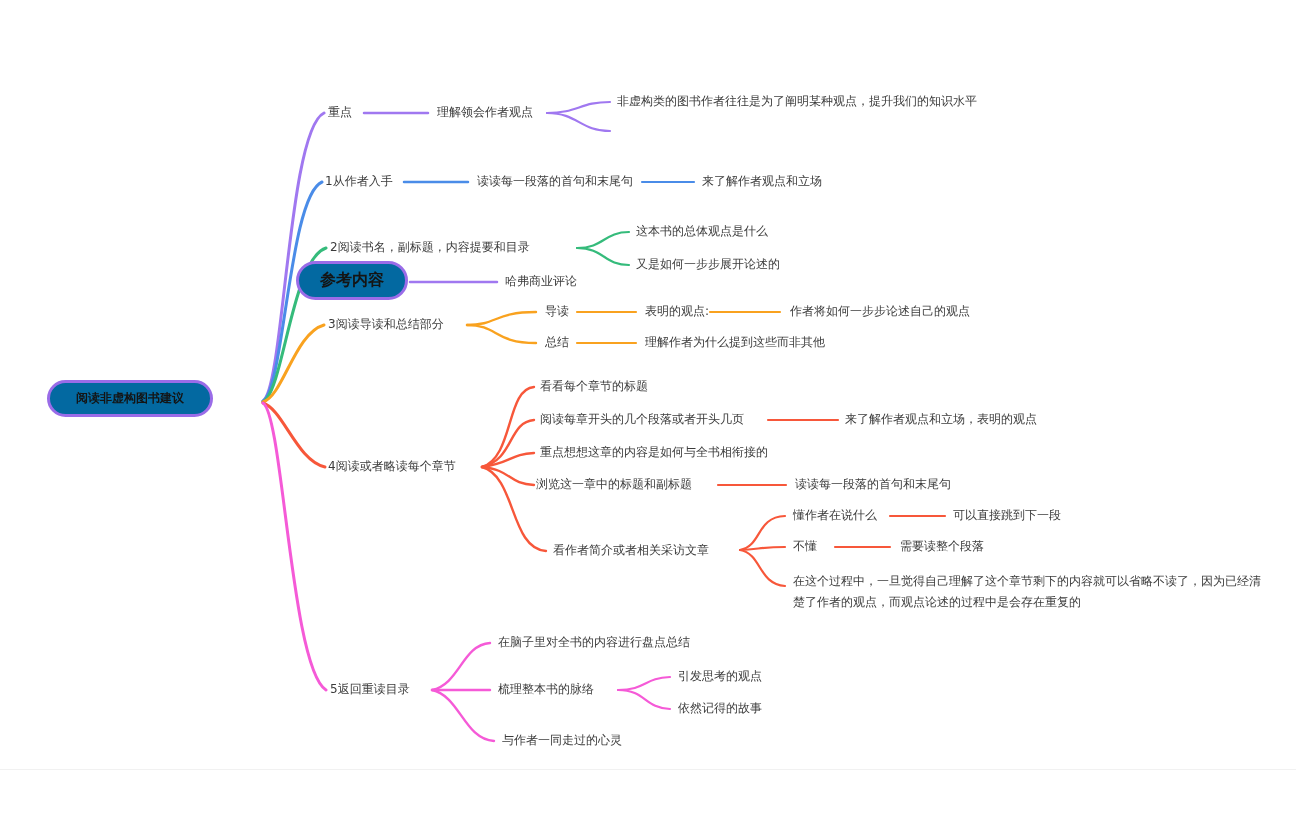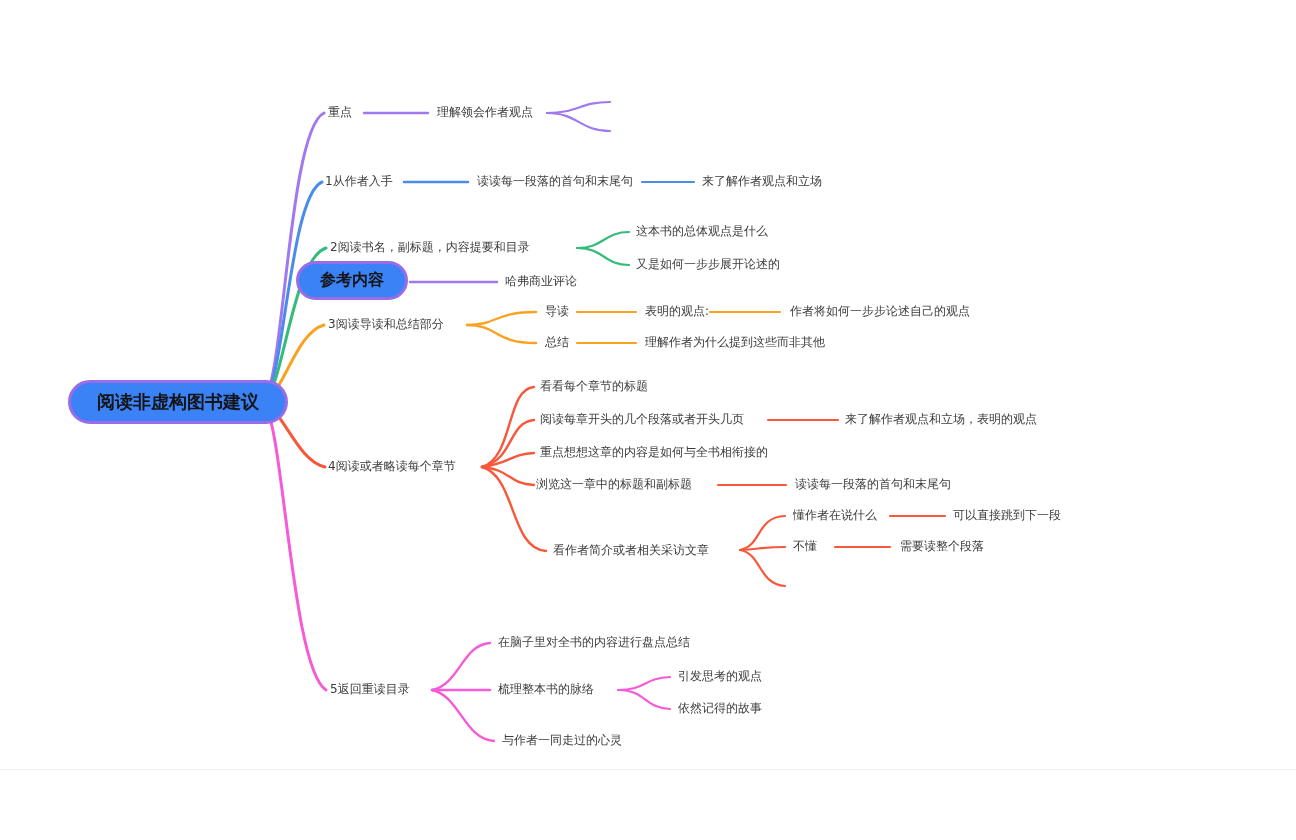--- a/index.html
+++ b/index.html
@@ -7,24 +7,24 @@
     position:relative;width:1296px;height:840px;background:#ffffff;overflow:hidden;
     font-family:"DejaVu Sans","Liberation Sans",sans-serif;
   }
   #wires{position:absolute;left:0;top:0;width:1296px;height:840px;}
   .lbl{
     position:absolute;transform:translateY(-50%);
     font-size:12px;color:#3b3b3b;white-space:nowrap;line-height:1.3;cursor:default;
   }
   .para{white-space:normal;width:478px;line-height:21px;}
   .oval{
-    position:absolute;background:#3b82f6;border:3px solid #9a6ce8;border-radius:40px;
+    position:absolute;background:#0369a1;border:3px solid #9a6ce8;border-radius:40px;
     color:#141414;font-weight:bold;white-space:nowrap;z-index:2;
   }
-  .root{left:68px;top:380px;padding:7px 26px;font-size:18px;}
+  .root{left:47px;top:380px;padding:7px 26px;font-size:12px;}
   .ref{left:296px;top:261px;padding:6px 21px;font-size:16px;}
   .divider{position:absolute;left:0;top:769px;width:1296px;height:1px;background:#f1f1f1;}
 </style>
 </head>
 <body>
 
 <div id="canvas">
 
   <svg id="wires" viewBox="0 0 1296 840" fill="none" stroke-linecap="round">
 
@@ -74,20 +74,21 @@
   </svg>
 
   <div class="divider"></div>
 
   <div class="oval root">阅读非虚构图书建议</div>
   <div class="oval ref">参考内容</div>
   <div class="lbl" style="left:505px;top:282px">哈弗商业评论</div>
 
   <div class="lbl" style="left:328px;top:113px">重点</div>
   <div class="lbl" style="left:437px;top:113px">理解领会作者观点</div>
+  <div class="lbl" style="left:617px;top:102px">非虚构类的图书作者往往是为了阐明某种观点，提升我们的知识水平</div>
 
   <div class="lbl" style="left:325px;top:182px">1从作者入手</div>
   <div class="lbl" style="left:477px;top:182px">读读每一段落的首句和末尾句</div>
   <div class="lbl" style="left:702px;top:182px">来了解作者观点和立场</div>
 
   <div class="lbl" style="left:330px;top:248px">2阅读书名，副标题，内容提要和目录</div>
   <div class="lbl" style="left:636px;top:232px">这本书的总体观点是什么</div>
   <div class="lbl" style="left:636px;top:265px">又是如何一步步展开论述的</div>
 
   <div class="lbl" style="left:328px;top:325px">3阅读导读和总结部分</div>
@@ -102,20 +103,21 @@
   <div class="lbl" style="left:540px;top:420px">阅读每章开头的几个段落或者开头几页</div>
   <div class="lbl" style="left:845px;top:420px">来了解作者观点和立场，表明的观点</div>
   <div class="lbl" style="left:540px;top:453px">重点想想这章的内容是如何与全书相衔接的</div>
   <div class="lbl" style="left:536px;top:485px">浏览这一章中的标题和副标题</div>
   <div class="lbl" style="left:795px;top:485px">读读每一段落的首句和末尾句</div>
   <div class="lbl" style="left:553px;top:551px">看作者简介或者相关采访文章</div>
   <div class="lbl" style="left:793px;top:516px">懂作者在说什么</div>
   <div class="lbl" style="left:953px;top:516px">可以直接跳到下一段</div>
   <div class="lbl" style="left:793px;top:547px">不懂</div>
   <div class="lbl" style="left:900px;top:547px">需要读整个段落</div>
+  <div class="lbl para" style="left:793px;top:592px">在这个过程中，一旦觉得自己理解了这个章节剩下的内容就可以省略不读了，因为已经清楚了作者的观点，而观点论述的过程中是会存在重复的</div>
 
   <div class="lbl" style="left:330px;top:690px">5返回重读目录</div>
   <div class="lbl" style="left:498px;top:643px">在脑子里对全书的内容进行盘点总结</div>
   <div class="lbl" style="left:498px;top:690px">梳理整本书的脉络</div>
   <div class="lbl" style="left:678px;top:677px">引发思考的观点</div>
   <div class="lbl" style="left:678px;top:709px">依然记得的故事</div>
   <div class="lbl" style="left:502px;top:741px">与作者一同走过的心灵</div>
 
 </div>
 

